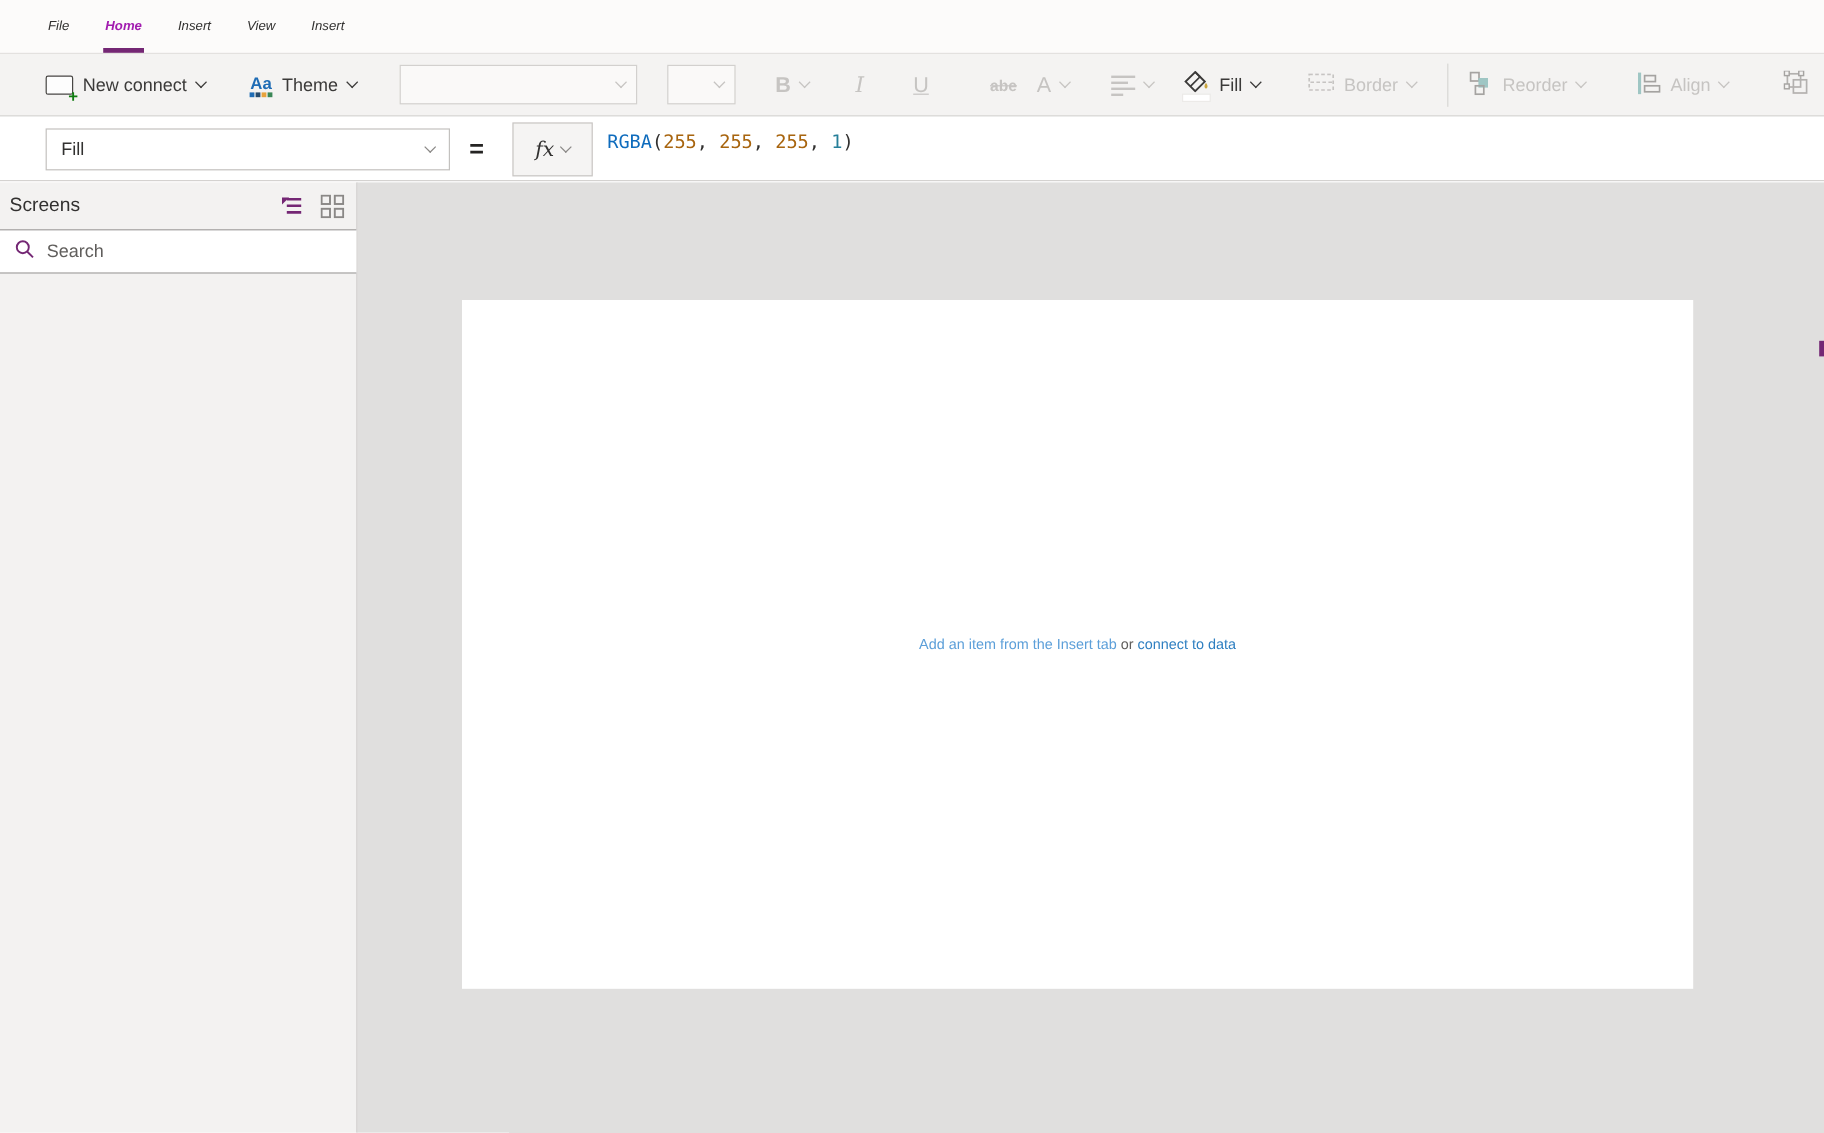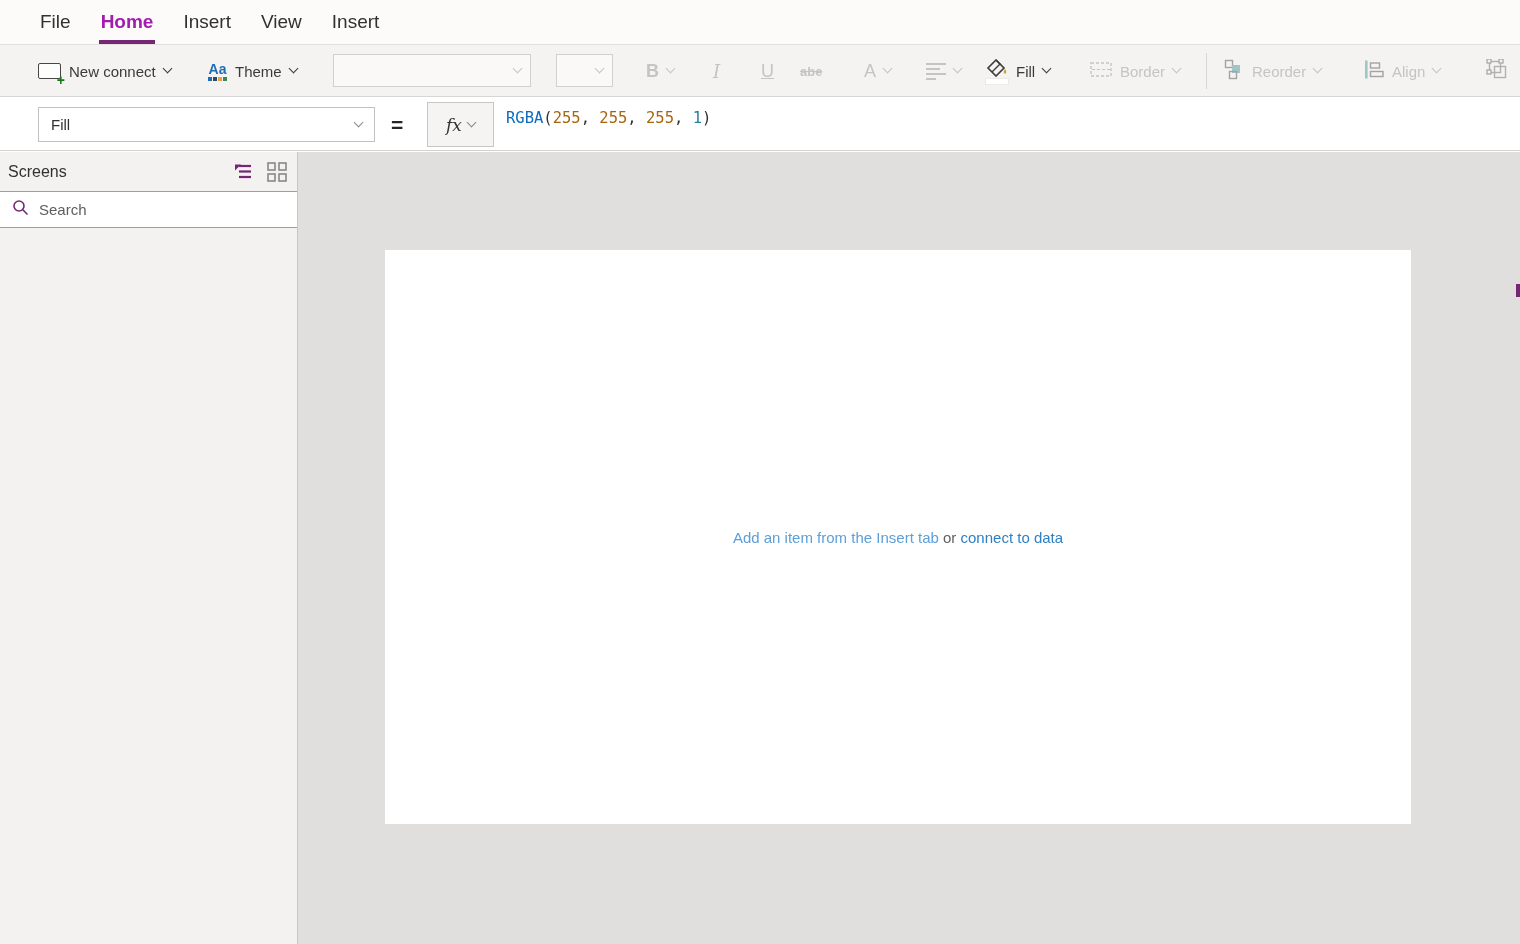--- a/index.html
+++ b/index.html
@@ -3,22 +3,22 @@
 <meta charset="utf-8">
 <style>
   * { margin:0; padding:0; box-sizing:border-box; }
   html,body { width:1520px; height:944px; overflow:hidden; }
   body { font-family:"Liberation Sans", sans-serif; color:#323130; background:#fff; }
   .app { position:relative; width:1520px; height:944px; background:#fff; }
 
   
   .menubar { position:absolute; left:0; top:0; width:100%; height:45px; background:#fcfbfa;
              border-bottom:1px solid #e3e1df; display:flex; align-items:stretch; padding-left:38px; }
-  .menu-item { display:flex; align-items:center; padding:0 2px; margin-right:26px; font-size:19px;
-               color:#323130; border-bottom:4px solid transparent; padding-top:4px; cursor:default; }
+  .menu-item { display:flex; align-items:center; padding:0 2px; margin-right:26px; font-size:11px;
+               color:#323130; border-bottom:4px solid transparent; padding-top:4px; cursor:default;font-style:italic; }
   .menu-item.active { font-weight:bold; color:#a21caf; border-bottom-color:#742774; }
 
   
   .toolbar { position:absolute; left:0; top:45px; width:100%; height:52px; background:#f4f3f2;
              border-bottom:1px solid #d8d6d4; }
   .tbtn { position:absolute; top:0; height:52px; display:flex; align-items:center; gap:8px;
           font-size:15px; color:#3b3a39; white-space:nowrap; }
   .tbtn.disabled { color:#c6c4c2; }
   .chev { width:7px; height:7px; border-right:1.4px solid currentColor; border-bottom:1.4px solid currentColor;
           display:inline-block; transform:rotate(45deg); margin-top:-5px; flex:0 0 auto; }
@@ -64,21 +64,21 @@
                      font-family:"Liberation Sans", sans-serif; color:#323130; background:transparent; }
   .searchbox input::placeholder { color:#605e5c; opacity:1; }
   .screen-item { height:36px; display:flex; align-items:center; padding-left:33px; cursor:pointer; }
   .screen-item.selected { background:#d8d7d6; }
   .screen-thumb { width:23px; height:17px; background:#fff; border:1.4px solid #484644; flex:0 0 auto; }
   .screen-label { margin-left:9px; font-size:15px; color:#323130; }
 
   .canvas-area { position:relative; flex:1; height:100%; background:#e0dfde; }
   .screen-canvas { position:absolute; left:87px; top:98px; width:1026px; height:574px; background:#fff;
                    display:flex; align-items:center; justify-content:center; }
-  .canvas-hint { font-size:15px; white-space:pre; }
+  .canvas-hint { font-size:12px; white-space:pre; }
   .hint-link1 { color:#5c9fd9; cursor:pointer; }
   .hint-or { color:#605e5c; }
   .hint-link2 { color:#2e7fc1; cursor:pointer; }
   .purple-thumb { position:absolute; right:0; top:132px; width:4px; height:13px; background:#742774; }
 </style>
 </head>
 <body>
 
 <div class="app">
 
@@ -124,21 +124,21 @@
     <div class="tbtn disabled" style="left:646px;">
       <span class="fmt" style="font-weight:bold;">B</span>
         <span class="chev"></span>
     </div>
     <div class="tbtn disabled" style="left:713px;">
       <span class="fmt" style="font-style:italic; font-family:'DejaVu Serif',serif;">I</span>
     </div>
     <div class="tbtn disabled" style="left:761px;">
       <span class="fmt" style="text-decoration:underline;">U</span>
     </div>
-    <div class="tbtn disabled" style="left:800px;font-weight:bold;">
+    <div class="tbtn disabled" style="left:825px;font-weight:bold;">
       <span style="font-size:13px; text-decoration:line-through;">abe</span>
     </div>
     <div class="tbtn disabled" style="left:864px;">
       <span class="fmt">A</span>
         <span class="chev"></span>
     </div>
     <div class="tbtn disabled" style="left:926px;">
       <span class="alignlines" style="width:20px;">
         <i style="width:20px"></i>
           <i style="width:14px"></i>

